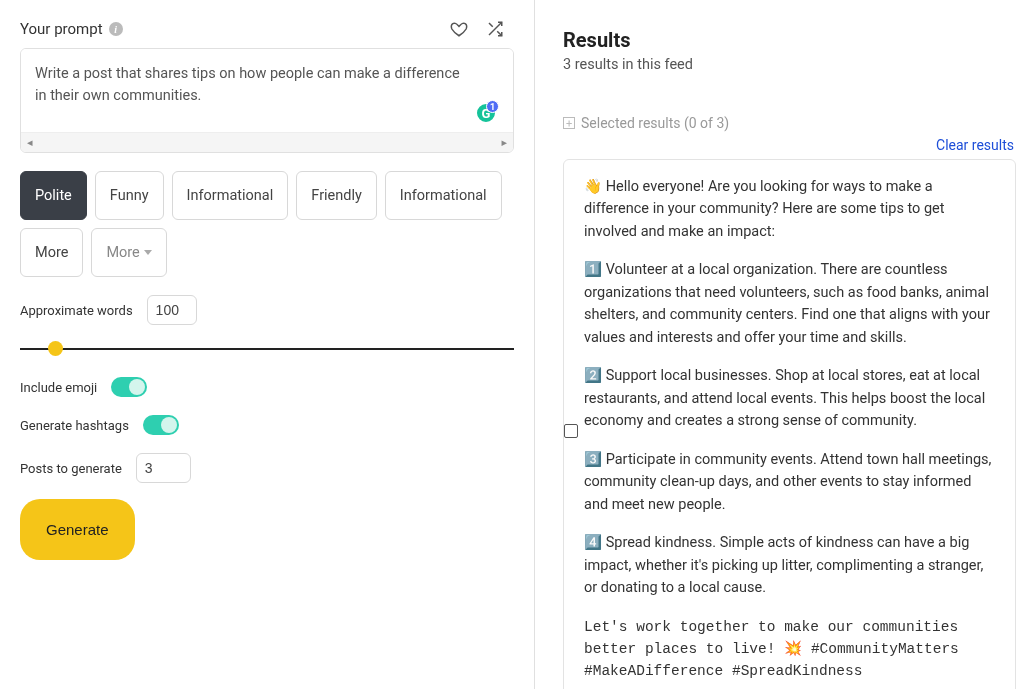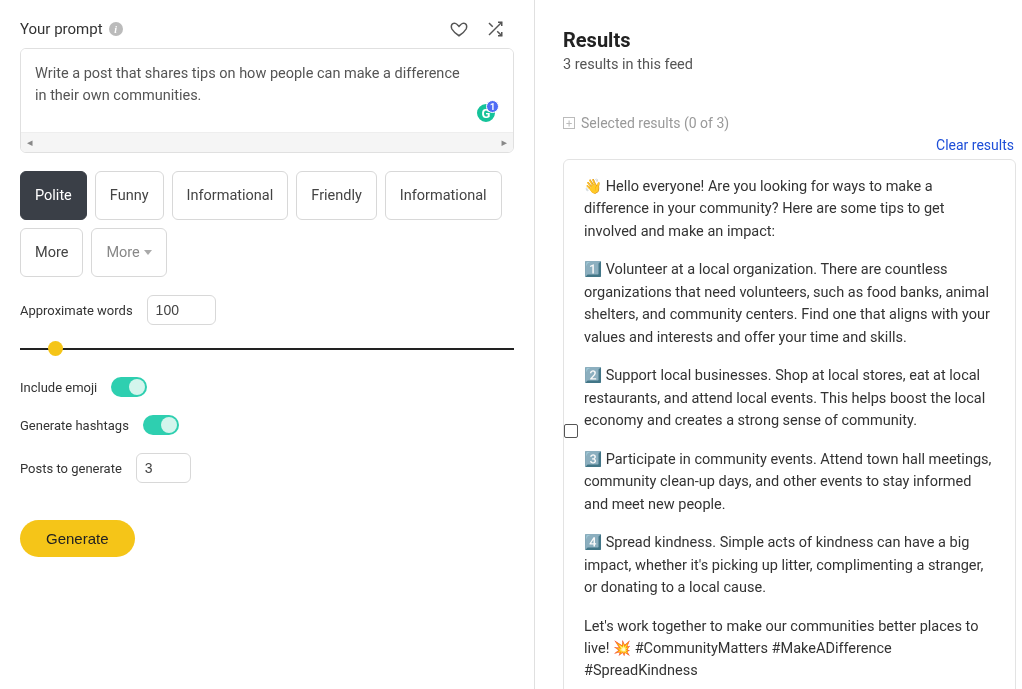--- a/index.html
+++ b/index.html
@@ -153,21 +153,21 @@
     display: flex;
     align-items: center;
     gap: 14px;
     margin-bottom: 16px;
   }
   .field-label {
     font-size: 13px;
     color: #333;
   }
   .num-input {
-    width: 69px;
+    width: 50px;
     border: 1px solid #d8d8d8;
     border-radius: 6px;
     padding: 6px 8px;
     font-size: 14px;
     text-align: left;
     color:#444;
   }
   .slider-wrap {
     position: relative;
     height: 16px;
@@ -210,25 +210,24 @@
     right: 2px;
     width: 16px;
     height: 16px;
     border-radius: 50%;
     background: #d4f5ed;
   }
   .generate-btn {
     background: #f5c518;
     border: none;
     border-radius: 20px;
-    padding: 10px 26px;
+    padding: 22px 26px;
     font-size: 15px;
     color: #222;
     cursor: pointer;
-    margin-top: 21px;
   }
   
   .results-title {
     font-size: 20px;
     font-weight: 700;
     color: #222;
     margin-bottom: 4px;
   }
   .results-sub {
     font-size: 14.5px;
@@ -271,21 +270,21 @@
     border-radius: 2px;
     cursor:pointer;
   }
   .result-body {
     padding: 16px 18px 16px 6px;
     font-size: 14.5px;
     line-height: 1.55;
     color: #333;
   }
   .result-body p { margin: 0 0 16px 0; }
-  .result-body p:last-child { margin-bottom: 4px; }
+  .result-body p:last-child { margin-bottom: 4px; font-family: Liberation Mono, monospace; }
   .results-scroll {
     overflow-y: auto;
     padding-right: 0;
     flex: 1;
   }
   .expand-icon {
     width:12px; height:12px;
     border:1px solid #bbb;
     display:inline-flex;
     align-items:center;

